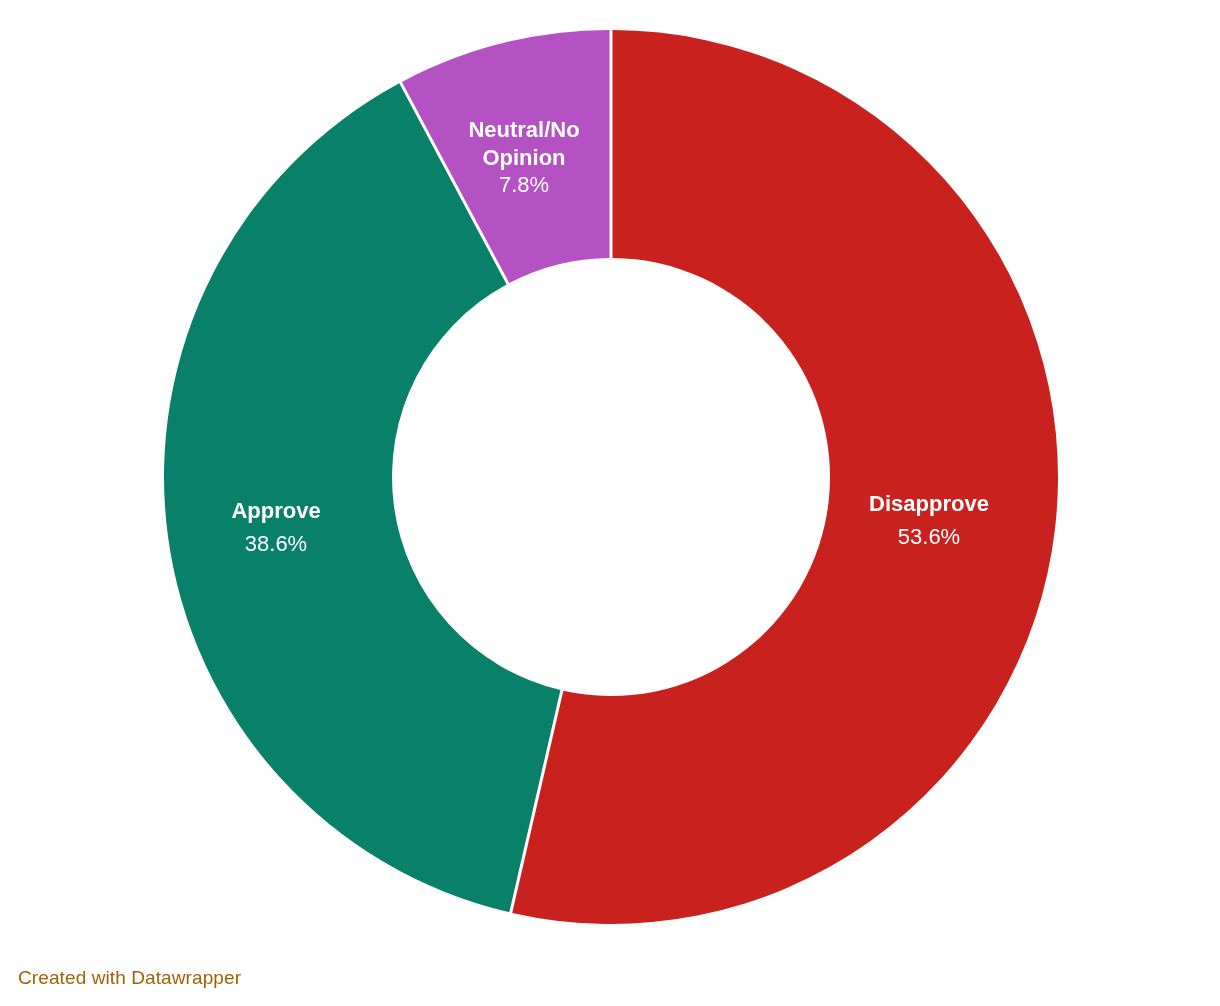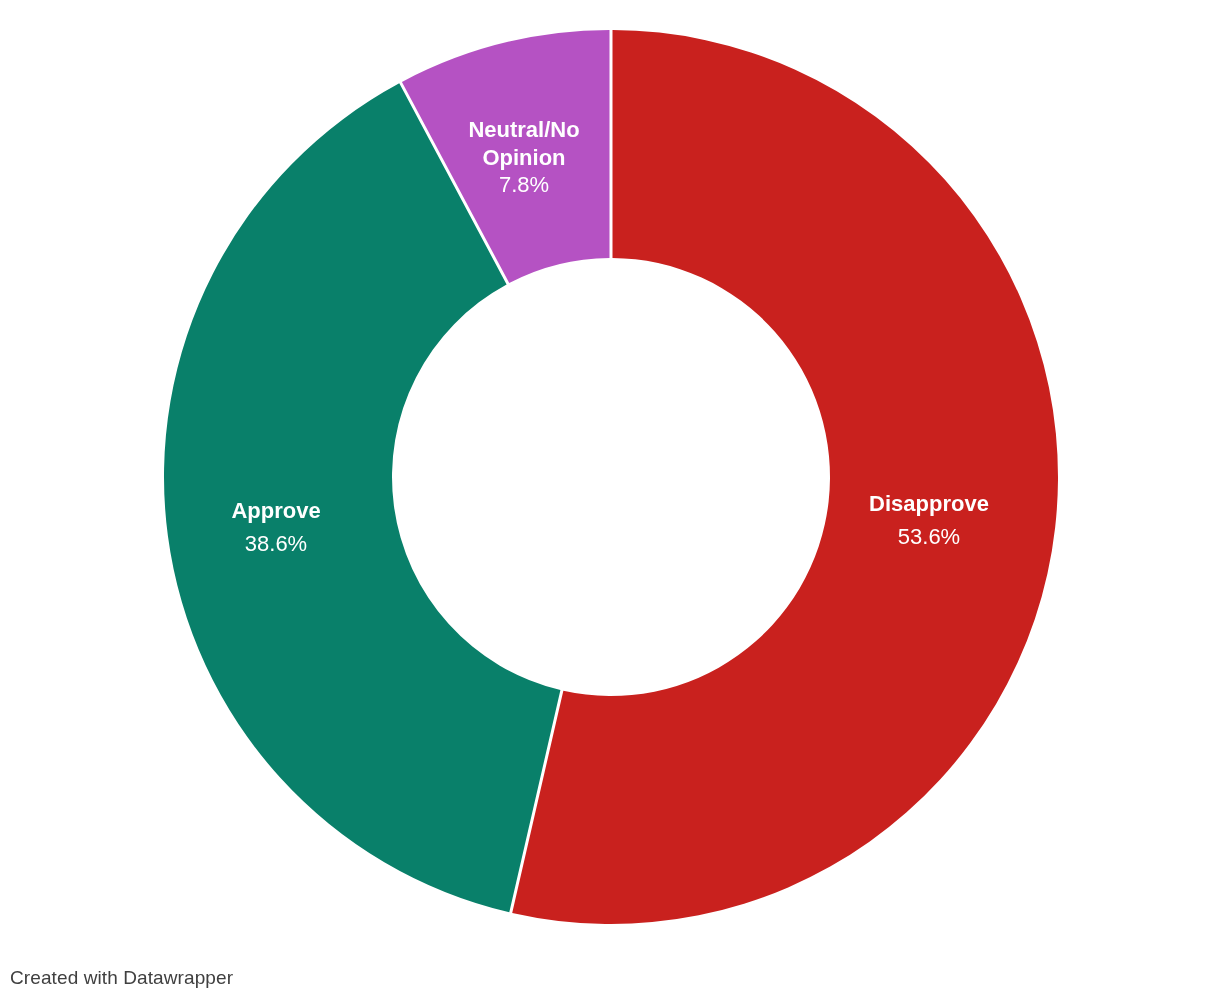--- a/index.html
+++ b/index.html
@@ -38,25 +38,25 @@
   .slice-label-name {
     font-size: 22px;
     font-weight: bold;
   }
   .slice-label-value {
     font-size: 22px;
     font-weight: normal;
   }
   #footer-credit {
     position: absolute;
-    left: 10px;
+    left: 18px;
     top: 967px;
     font-family: "Liberation Sans", sans-serif;
     font-size: 19px;
-    color: #404040;
+    color: #a16207;
     letter-spacing: 0.1px;
     white-space: nowrap;
   }
 </style>
 </head>
 <body style="background: rgb(255, 255, 255);">
 
 <div id="chart-root">
 
   <svg id="donut" viewBox="0 0 1220 1006">

